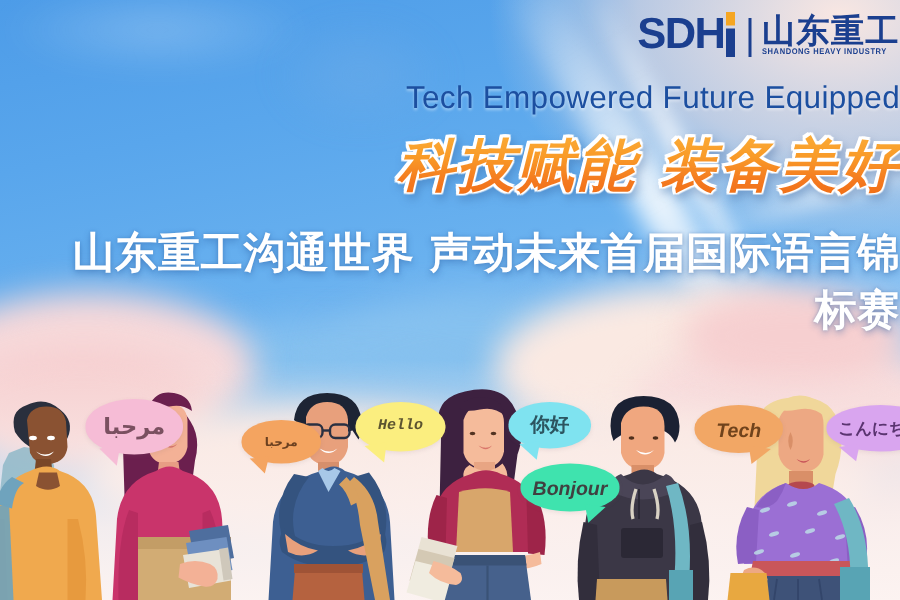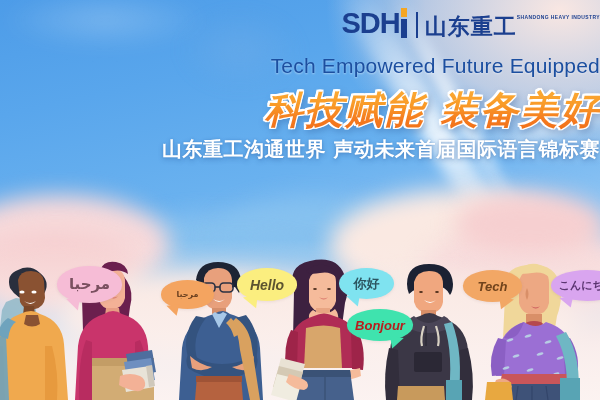--- a/index.html
+++ b/index.html
@@ -35,21 +35,21 @@
   .haze{ position:absolute; left:0; right:0; bottom:0; height:160px;
          background:linear-gradient(180deg, rgba(250,235,233,0) 0%, rgba(250,236,233,.55) 35%, rgba(251,240,238,.9) 70%, rgba(252,243,241,.98) 100%); }
 
   
   #logo{ position:absolute; right:0px; top:9px; display:flex; align-items:flex-end; gap:7px; z-index:40; }
   .logo-sdhi{ font-size:29px; font-weight:bold; letter-spacing:-1px; color:#1b3f8f; line-height:1; font-family:"Liberation Sans",sans-serif; display:flex; align-items:flex-start; }
   .logo-i-wrap{ position:relative; display:inline-block; width:9px; }
   .logo-i-dot{ position:absolute; left:1px; top:-1px; width:6px; height:9px; background:#f5a623; }
   .logo-i-stem{ position:absolute; left:1px; top:10px; width:6px; height:19px; background:#1b3f8f; }
   .logo-divider{ width:2px; height:26px; background:#1b3f8f; }
-  .logo-cn{ display:flex; flex-direction:row; justify-content:center; }
+  .logo-cn{ display:flex; flex-direction:column; justify-content:center; }
   .logo-cn-main{ font-size:22px; font-weight:bold; color:#1b3f8f; line-height:1.05; letter-spacing:1px; white-space:nowrap; }
   .logo-cn-sub{ font-size:5px; font-weight:bold; color:#1b3f8f; letter-spacing:.4px; white-space:nowrap; transform:scaleY(1.1); }
 
   
   #headline{ position:absolute; left:0; right:0; top:54px; text-align:right; z-index:30; }
   .tagline-en{
     font-size:21px; font-weight:500; color:#1c4fa0; letter-spacing:.2px;
     text-shadow:0 1px 2px rgba(255,255,255,.45);
     font-family:"Liberation Sans",sans-serif;
   }
@@ -59,21 +59,22 @@
     letter-spacing:2px;
     background:linear-gradient(180deg,#fbb03b 0%,#f99b28 38%,#f4791f 70%,#ef6a12 100%);
     -webkit-background-clip:text; background-clip:text;
     -webkit-text-fill-color:transparent; color:transparent;
     filter:drop-shadow(1.6px 0 0 #fff) drop-shadow(-1.6px 0 0 #fff)
            drop-shadow(0 1.6px 0 #fff) drop-shadow(0 -1.6px 0 #fff)
            drop-shadow(2px 3px 3px rgba(40,80,140,.30));
     font-family:"DejaVu Sans","Liberation Sans",sans-serif;
   }
   .subtitle-cn{
-    font-size:20px; font-weight:bold; color:#ffffff; letter-spacing:.5px;
+    margin-top:14px;
+    font-size:28px; font-weight:bold; color:#ffffff; letter-spacing:.5px;
     text-shadow:0 2px 5px rgba(40,90,160,.45), 0 0 2px rgba(40,90,160,.3);
     font-family:"DejaVu Sans","Liberation Sans",sans-serif;
     padding-left:32px;
   }
 
   
   #people{ position:absolute; left:0; bottom:0; width:600px; height:160px; z-index:20; }
   #people svg{ display:block; }
 
   
@@ -89,29 +90,29 @@
 
   .bubble-arabic{ left:57px; top:266px; width:65px; height:37px; background:#f6bcd6; }
   .bubble-arabic .b-text{ font-size:15px; color:#7a5060; font-family:"DejaVu Sans",sans-serif; }
   .bubble-arabic .tail{ left:10px; bottom:-8px; border-left:10px solid transparent; border-right:4px solid transparent; border-top:13px solid #f6bcd6; transform:rotate(-8deg); }
 
   .bubble-korean{ left:161px; top:280px; width:53px; height:29px; background:#f4a460; }
   .bubble-korean .b-text{ font-size:8px; color:#6b4020; font-family:"DejaVu Sans",sans-serif; }
   .bubble-korean .tail{ left:6px; bottom:-7px; border-left:9px solid transparent; border-right:4px solid transparent; border-top:11px solid #f4a460; transform:rotate(-6deg); }
 
   .bubble-hello{ left:237px; top:268px; width:60px; height:33px; background:#fbee7f; }
-  .bubble-hello .b-text{ font-size:14px; font-style:italic; color:#5c5430; font-family:Liberation Sans, sans-serif; }
+  .bubble-hello .b-text{ font-size:10px; font-style:italic; color:#5c5430; font-family:Liberation Mono, monospace; }
   .bubble-hello .tail{ left:7px; bottom:-8px; border-left:11px solid transparent; border-right:4px solid transparent; border-top:13px solid #fbee7f; transform:rotate(-10deg); }
 
   .bubble-chinese{ left:339px; top:268px; width:55px; height:31px; background:#7fe3f0; }
   .bubble-chinese .b-text{ font-size:13px; color:#2c5560; font-family:"DejaVu Sans",sans-serif; }
   .bubble-chinese .tail{ left:8px; bottom:-8px; border-left:10px solid transparent; border-right:4px solid transparent; border-top:12px solid #7fe3f0; transform:rotate(-8deg); }
 
   .bubble-french{ left:347px; top:309px; width:66px; height:32px; background:#3fe3ae; }
-  .bubble-french .b-text{ font-size:13px; font-style:italic; color:#b91c1c; font-family:"Liberation Sans",sans-serif; }
+  .bubble-french .b-text{ font-size:13px; font-style:italic; color:#404040; font-family:"Liberation Sans",sans-serif; }
   .bubble-french .tail{ right:10px; bottom:-8px; border-right:10px solid transparent; border-left:4px solid transparent; border-top:12px solid #3fe3ae; transform:rotate(8deg); }
 
   .bubble-spanish{ left:463px; top:270px; width:59px; height:32px; background:#f2a765; }
   .bubble-spanish .b-text{ font-size:13px; font-style:italic; color:#70431c; font-family:"Liberation Sans",sans-serif; }
   .bubble-spanish .tail{ right:9px; bottom:-8px; border-right:11px solid transparent; border-left:4px solid transparent; border-top:12px solid #f2a765; transform:rotate(10deg); }
 
   .bubble-japanese{ left:551px; top:270px; width:72px; height:31px; background:#d9a5ef; }
   .bubble-japanese .b-text{ font-size:11px; color:#5a3470; font-family:"DejaVu Sans",sans-serif; }
   .bubble-japanese .tail{ left:9px; bottom:-7px; border-left:10px solid transparent; border-right:4px solid transparent; border-top:11px solid #d9a5ef; transform:rotate(-8deg); }
 </style>

